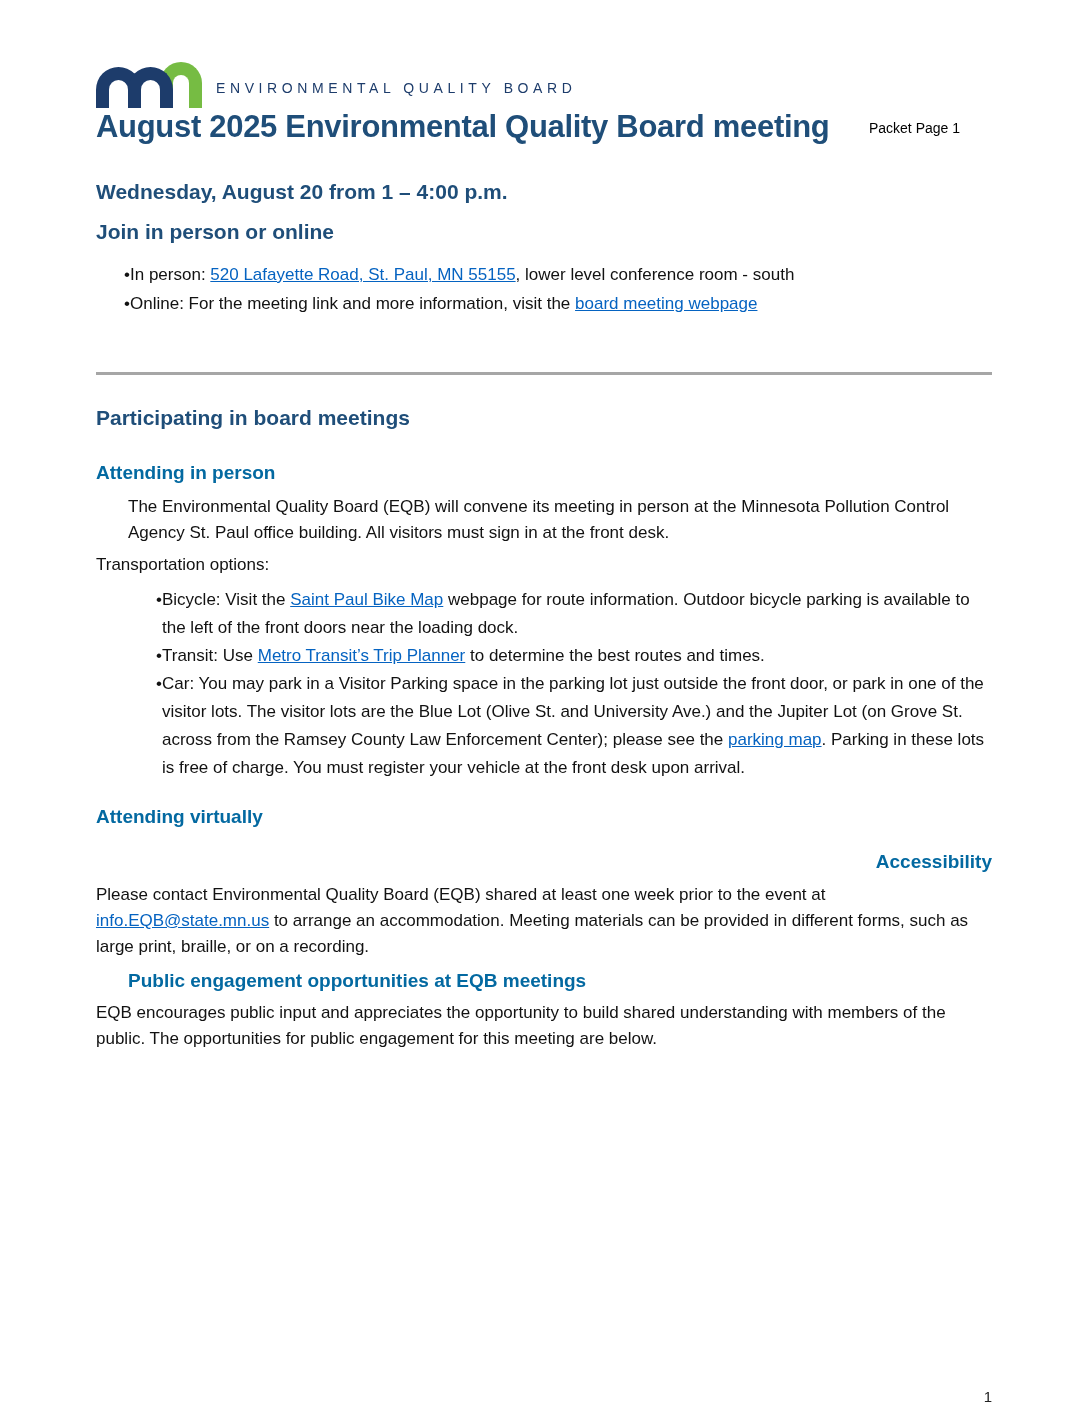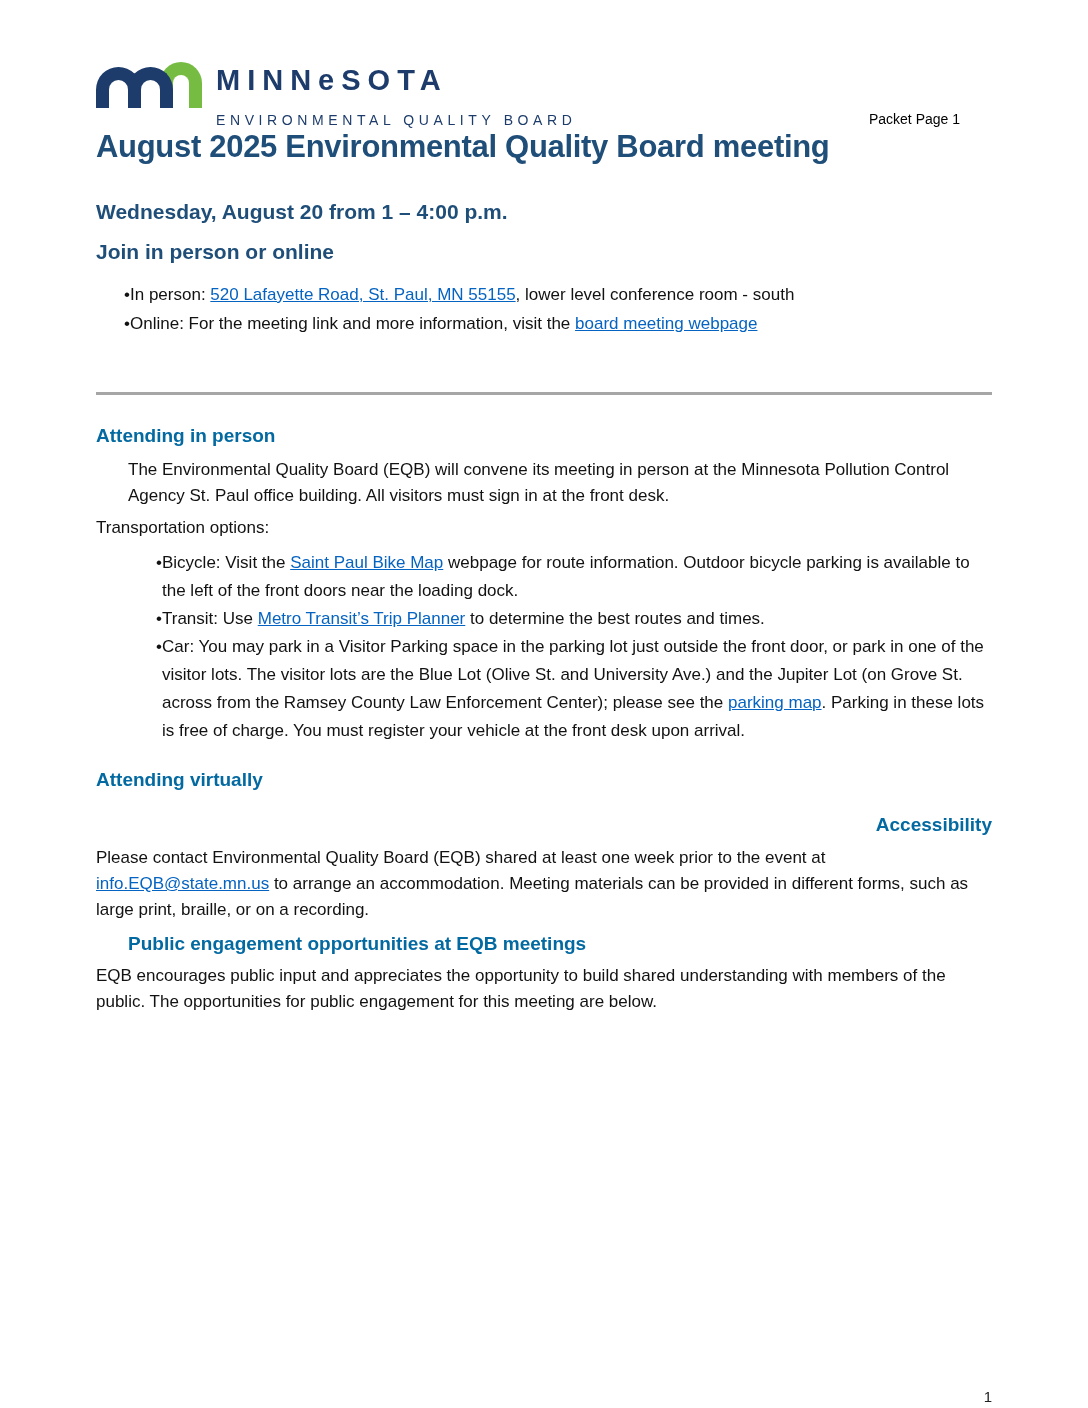--- a/index.html
+++ b/index.html
@@ -7,21 +7,21 @@
   body {
     width:1088px; height:1408px;
     font-family:"Liberation Sans", sans-serif;
     color:#111111;
     position:relative;
     overflow:hidden;
   }
   .page { padding:0 96px; position:relative; width:1088px; height:1408px; }
 
   .packet-label {
-    position:absolute; top:53px; right:128px;
+    position:absolute; top:62px; right:128px;
     font-size:14px; color:#000;
   }
   .page-number {
     position:absolute; top:1330px; right:96px;
     font-size:15px; color:#222;
   }
 
   
   .logo { display:flex; align-items:flex-start; margin-top:58px; }
   .mark { display:flex; align-items:flex-end; height:46px; margin-top:4px; }
@@ -88,21 +88,20 @@
 
   <div class="packet-label">Packet Page 1</div>
 
   <header class="logo">
     <div class="mark">
       <div class="arch"></div>
       <div class="arch"></div>
       <div class="arch green"></div>
     </div>
     <div class="logo-text">
-      <div class="wordmark"><span>MINN</span><span class="low-e">e</span><span>SOTA</span></div>
       <div class="tagline">ENVIRONMENTAL QUALITY BOARD</div>
     </div>
   </header>
 
   <h1 class="title">August 2025 Environmental Quality Board meeting</h1>
 
   <h2 class="subtitle">Wednesday, August 20 from 1 – 4:00 p.m.</h2>
 
   <h2 class="join-heading">Join in person or online</h2>
 
@@ -112,20 +111,21 @@
       <span class="btext"><span>In person: </span><a class="link">520 Lafayette Road, St. Paul, MN 55155</a><span>, lower level conference room - south</span></span>
     </div>
     <div class="bullet">
       <span class="dot">•</span>
       <span class="btext"><span>Online: For the meeting link and more information, visit the </span><a class="link">board meeting webpage</a><span></span></span>
     </div>
   </div>
 
   <hr class="rule">
 
+  <h2 class="section-heading">Participating in board meetings</h2>
 
   <h3 class="sub-heading mt28">Attending in person</h3>
   <p class="body mt8">The Environmental Quality Board (EQB) will convene its meeting in person at the Minnesota Pollution Control Agency St. Paul office building. All visitors must sign in at the front desk.</p>
   <p class="body mt6">Transportation options:</p>
 
   <div class="bullets transport mt8">
     <div class="bullet">
       <span class="dot">•</span>
       <span class="btext"><span>Bicycle: Visit the </span><a class="link">Saint Paul Bike Map</a><span> webpage for route information. Outdoor bicycle parking is available to the left of the front doors near the loading dock.</span></span>
     </div>

